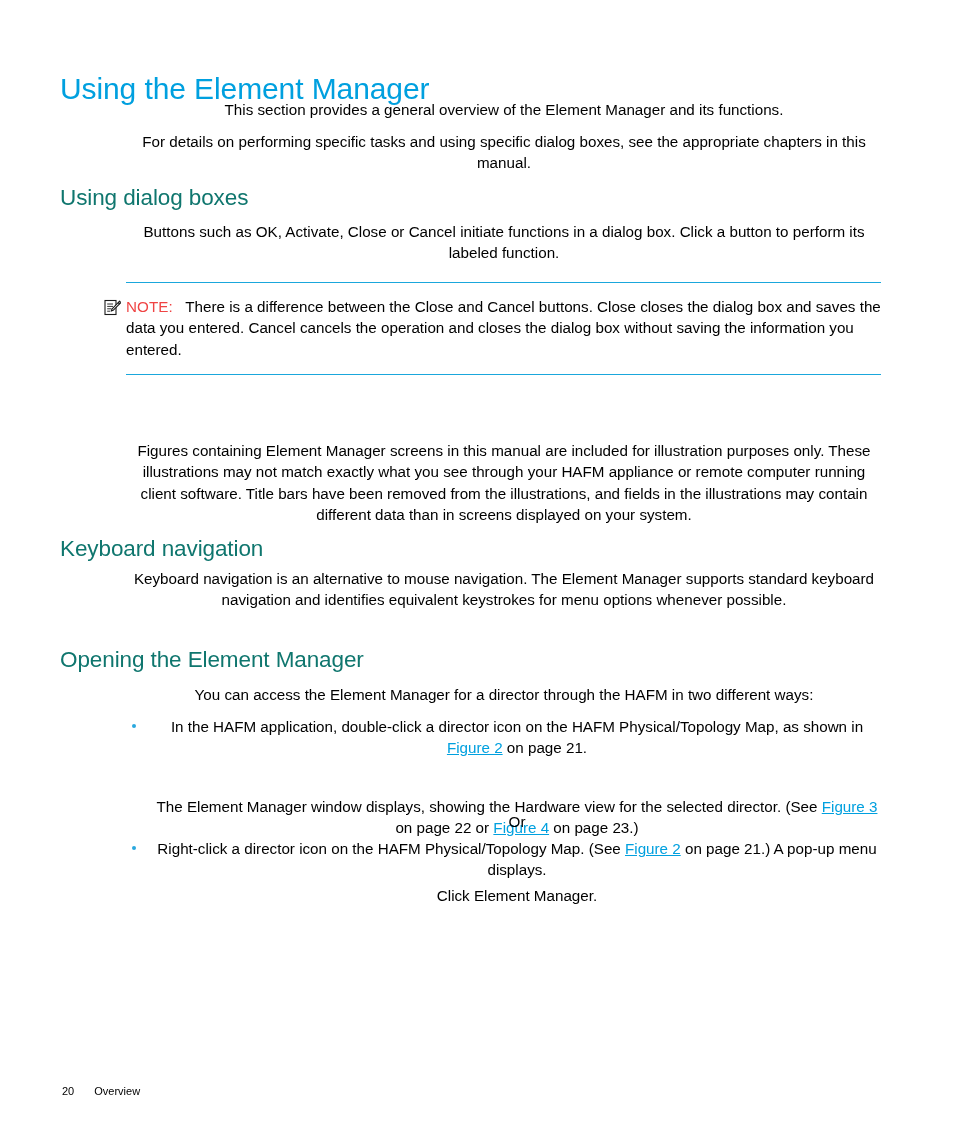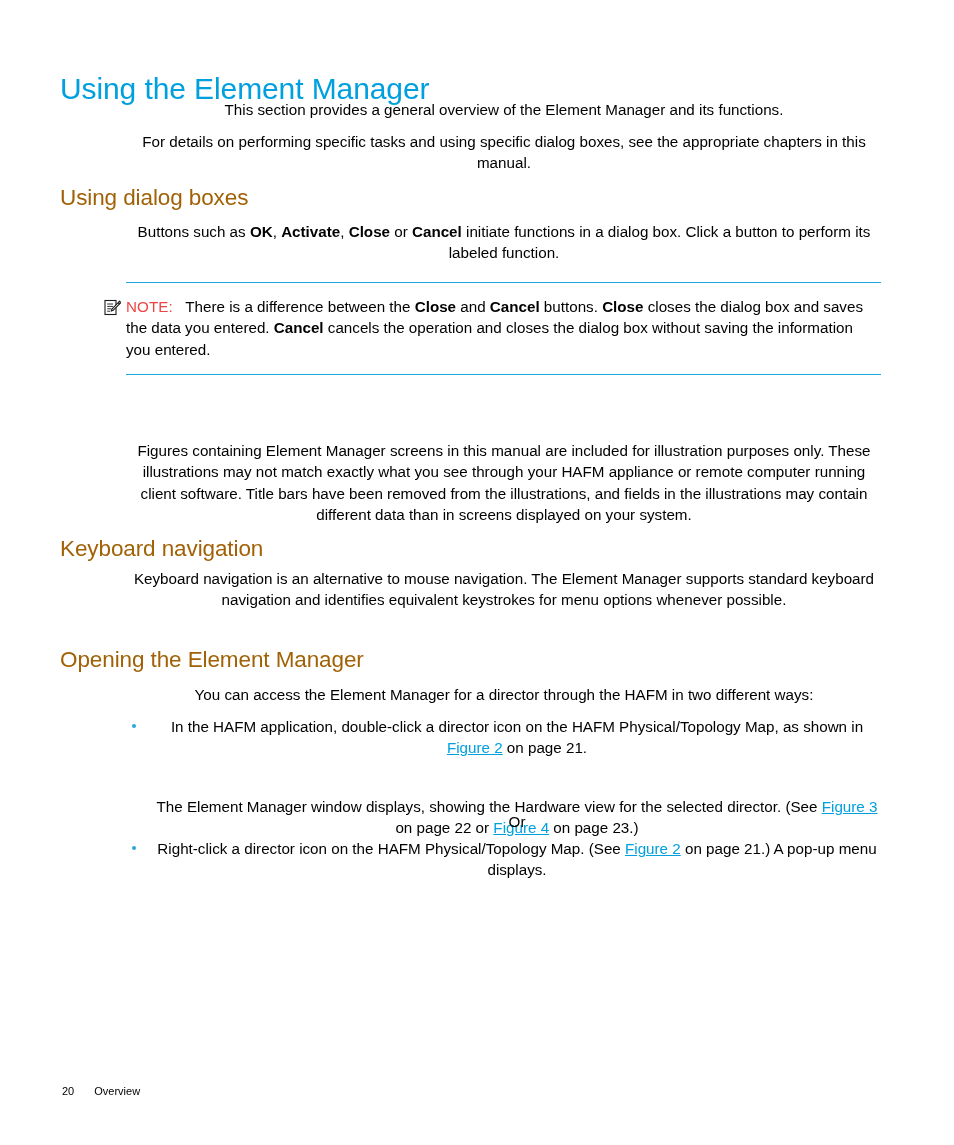--- a/index.html
+++ b/index.html
@@ -31,21 +31,21 @@
     font-size: 30px;
     font-weight: 400;
     color: #00A0DF;
     letter-spacing: -0.1px;
     line-height: 1.1;
     white-space: nowrap;
   }
   .h2 {
     font-size: 22.5px;
     font-weight: 400;
-    color: #a16207;
+    color: #0f766e;
     letter-spacing: -0.1px;
     line-height: 1.15;
     margin: 0;
     white-space: nowrap;
   }
 
   
   .body-col {
     position: absolute;
     left: 126px;
@@ -54,21 +54,21 @@
     line-height: 21.3px;
     color: #000000;
     text-align: center;
   }
   .h2-wrap {
     position: absolute;
     left: 60px;
     width: 830px;
   }
   p { margin: 0; }
-  b, strong { font-weight: bold; }
+  b, strong { font-weight: normal; }
   .lnk { color: #00A0DF; }
 
   
   .note-block {
     position: absolute;
     left: 126px;
     width: 755px;
   }
   .note-rule {
     height: 0;
@@ -210,18 +210,23 @@
     </div>
   </div>
 
   <div class="body-col" style="top:838px;">
     <div class="bullet-row">
       <span class="bullet-dot"></span>
       <p><span>Right-click a director icon on the HAFM Physical/Topology Map. (See </span><a class="lnk" href="#">Figure 2</a><span> on page 21.) A pop-up menu displays.</span></p>
     </div>
   </div>
 
+  <div class="body-col" style="top:885px;">
+    <div class="sub-para">
+      <p><span>Click </span><b>Element Manager</b><span>.</span></p>
+    </div>
+  </div>
 
   <div class="footer">
     <span class="pgnum">20</span><span>Overview</span>
   </div>
 
 </div>
 
 </body></html>

